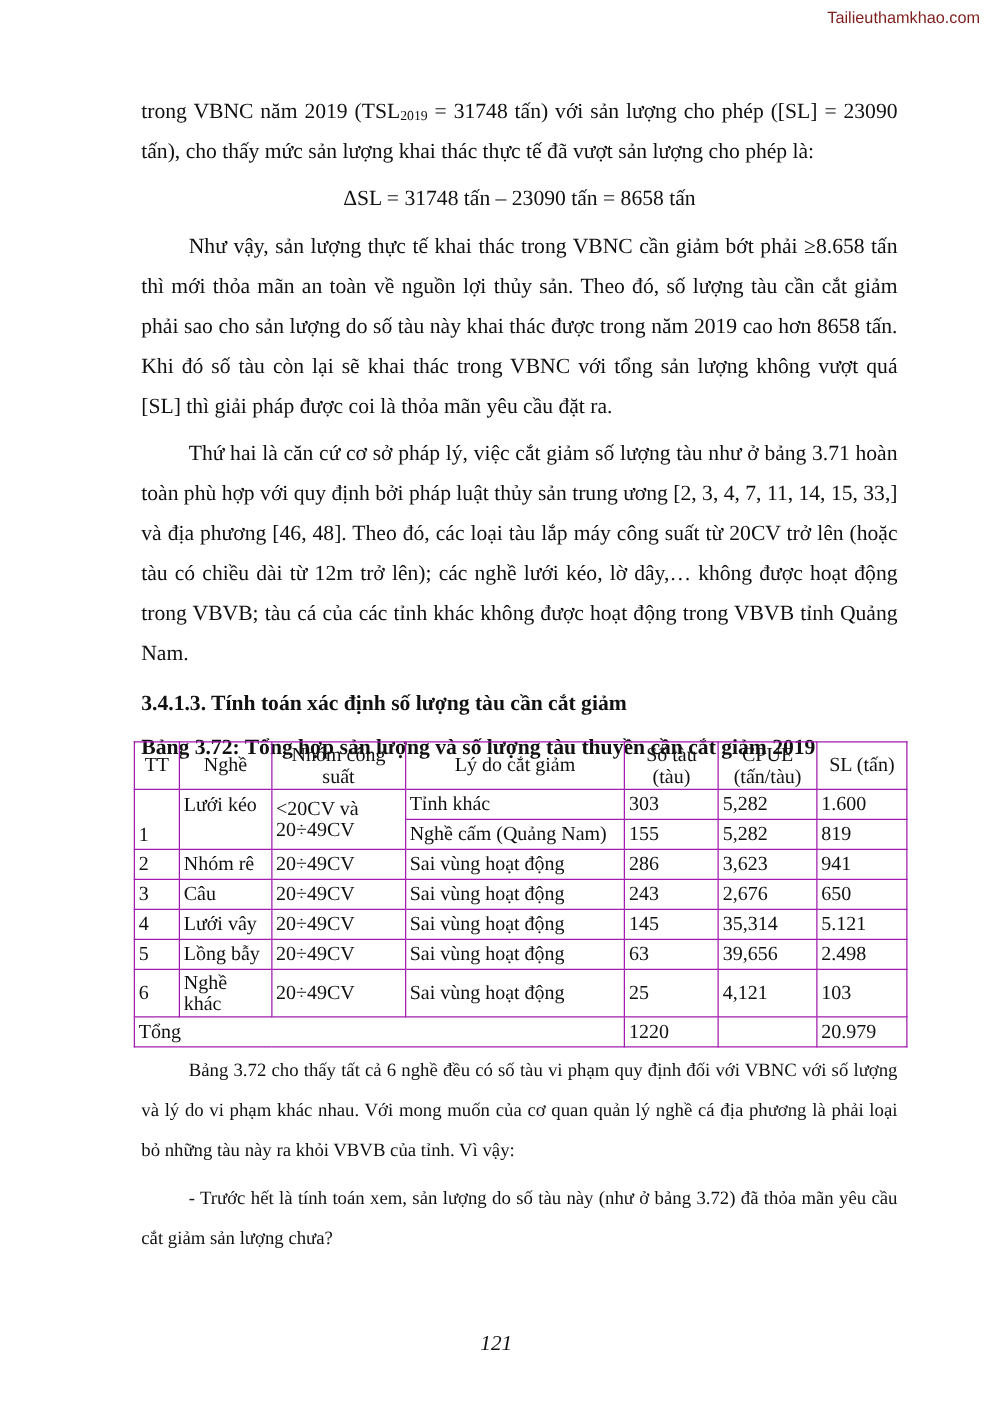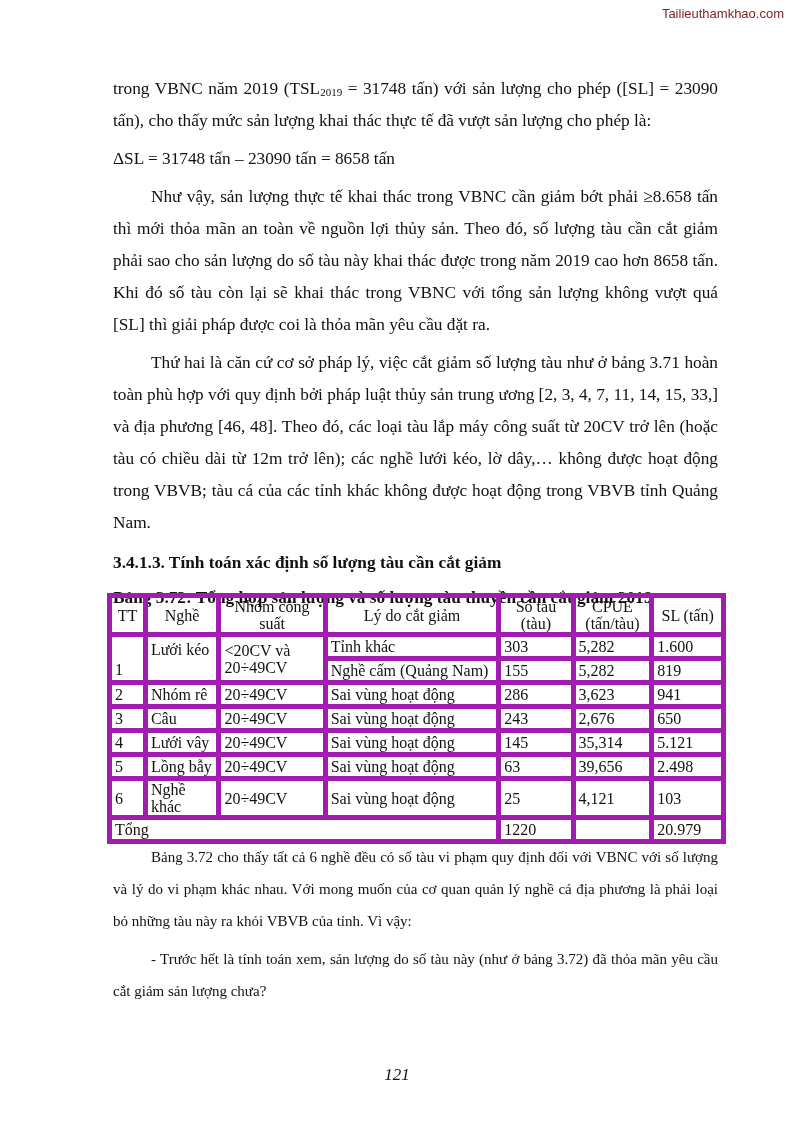--- a/index.html
+++ b/index.html
@@ -12,31 +12,31 @@
     position: absolute; top: 6px; right: 10px;
     font-family: "Liberation Sans", "DejaVu Sans", sans-serif;
     font-size: 13px; color: #7f1d1d; letter-spacing: 0px;
   }
   .content {
     position: absolute; left: 113px; top: 73px; width: 605px;
     font-size: 17.3px; line-height: 32px;
   }
   p { margin: 0; text-align: justify; }
   .indent { text-indent: 38px; }
-  .formula { text-align: left; margin: 6px 0 6px 0; }
+  .formula { text-align: center; margin: 6px 0 6px 0; }
   .heading { font-weight: bold; margin-top: 8px; }
   .table-caption { font-weight: bold; text-align: left; margin-top: 2px; line-height: 34px; }
   sub { font-size: 11px; vertical-align: -2px; line-height: 0; }
 
   table.data {
     position: absolute; left: 107px; top: 593px; width: 619px;
     border-collapse: collapse; font-size: 16px; line-height: 17px;
   }
   table.data th, table.data td {
-    border: 5px solid #a21caf; vertical-align: middle;
+    border: 1px solid #a21caf; vertical-align: middle;
     font-weight: normal; padding: 0 3px;
   }
   table.data tr { height: 24px; }
   table.data tr.head { height: 38px; }
   table.data tr.tall { height: 38px; }
   .pagenum {
     position: absolute; top: 1065px; left: 0; width: 794px; text-align: center;
     font-size: 17px;
     font-style: italic;
   }

